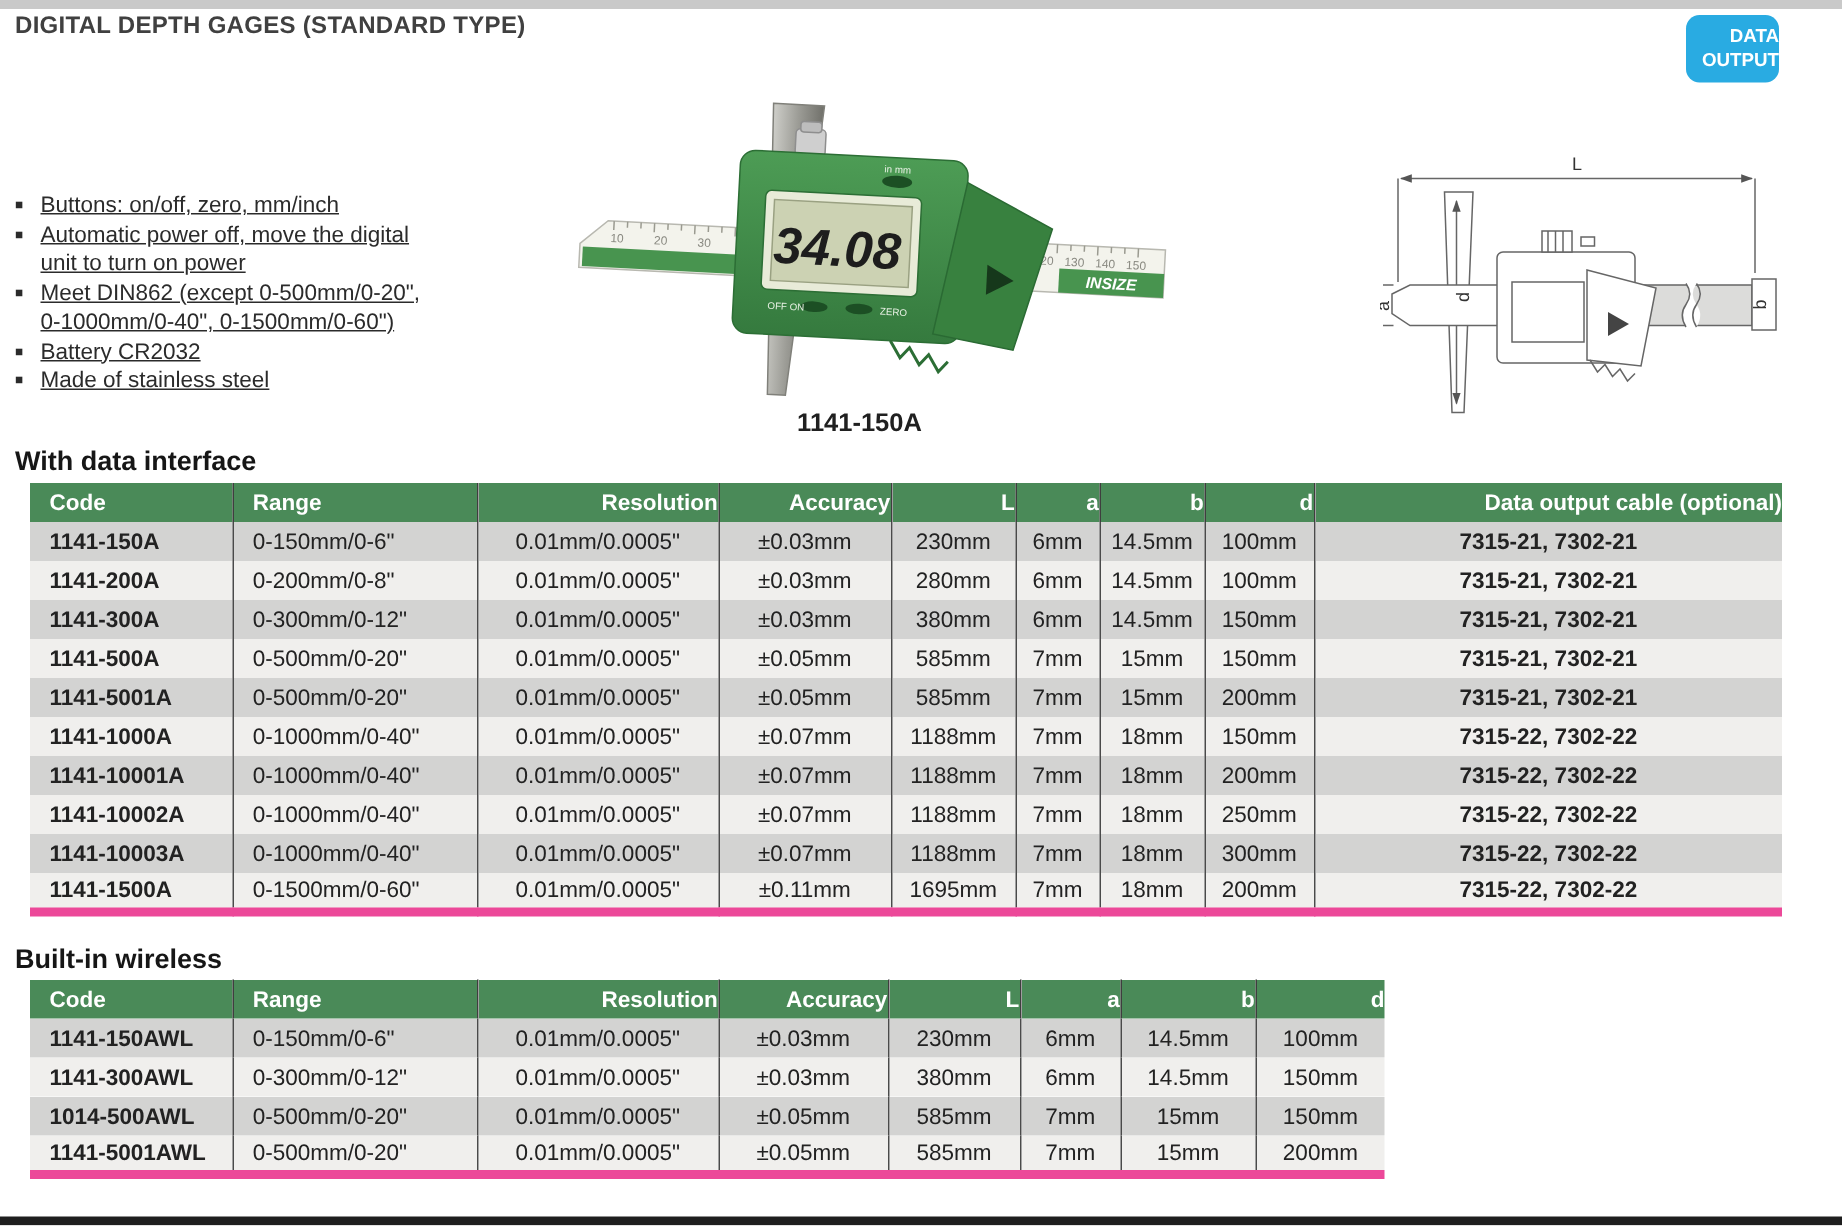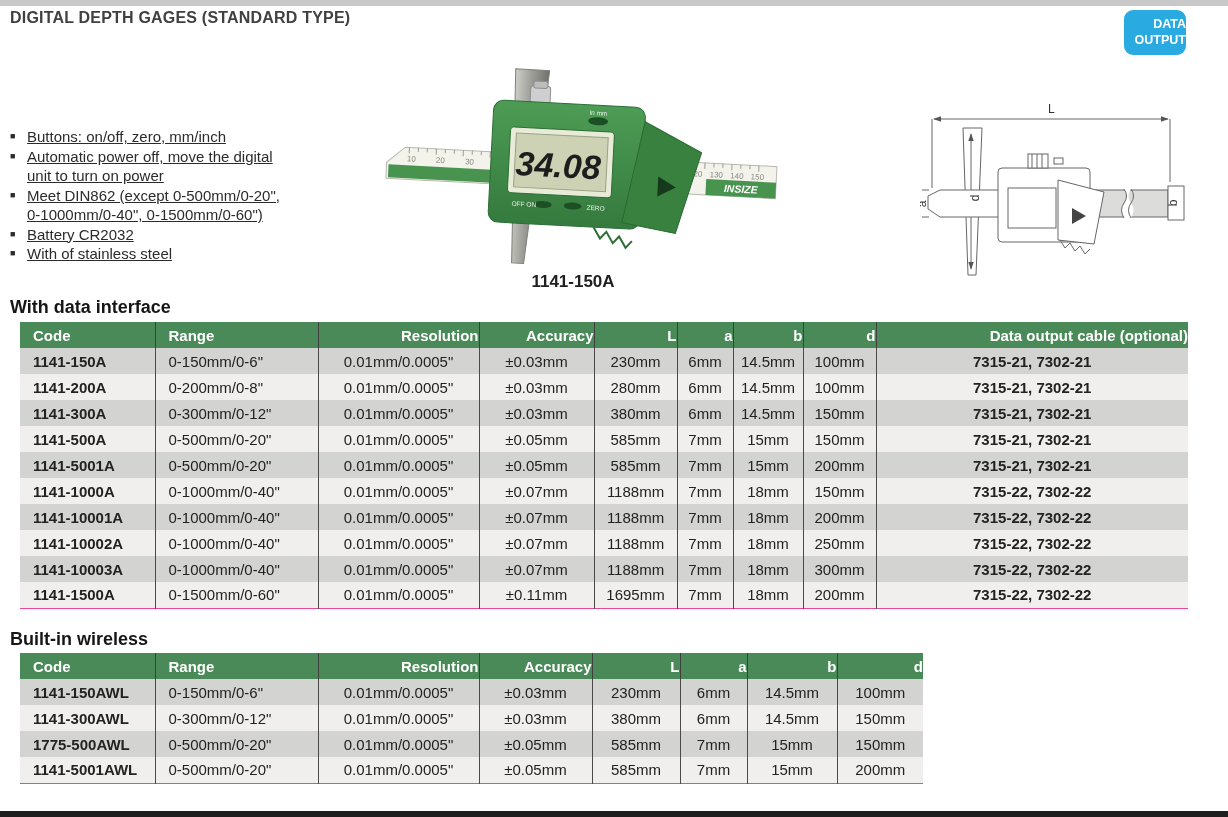--- a/index.html
+++ b/index.html
@@ -15,21 +15,21 @@
   .features { position:absolute; left:10px; top:127px; width:282px; font-size:15px; color:#2b2b2b; list-style:none;text-decoration:underline; }
   .features li { position:relative; padding-left:17px; line-height:19.5px; }
   .features li::before { content:"■"; position:absolute; left:0; top:0; font-size:9px; line-height:19.5px; color:#2b2b2b; }
   .photo { position:absolute; left:358px; top:60px; }
   .caption { position:absolute; left:358px; top:272px; width:430px; text-align:center; font-size:17px; font-weight:bold; color:#202020; }
   .drawing { position:absolute; left:920px; top:92px; }
   .seclabel { position:absolute; font-size:18px; font-weight:bold; color:#161616; }
   #sec1 { left:10px; top:297px; }
   #sec2 { left:10px; top:629px; }
   table { border-collapse:collapse; table-layout:fixed; font-size:15px; position:absolute; color:#222;
-          border-bottom:1px solid #ec4899; }
+          border-bottom:6px solid #ec4899; }
   #table1 { left:20px; top:322px; }
   #table2 { left:20px; top:653px; }
   th { background:#4a8a58; color:#fff; font-weight:bold; height:26px; text-align:right;
        border-left:1px solid #3e3e3e; overflow:hidden; white-space:nowrap; font-size:15px; }
   td { height:26px; text-align:center; border-left:1px solid #4a4a4a; overflow:hidden; white-space:nowrap; }
   th:first-child, td:first-child { border-left:none; }
   tbody tr:nth-child(odd)  { background:#d3d3d2; }
   tbody tr:nth-child(even) { background:#f0efed; }
   .al { text-align:left; padding-left:13px; }
   .b  { font-weight:bold; }
@@ -45,21 +45,21 @@
   <div class="badge">
     <span>DATA</span>
     <span>OUTPUT</span>
   </div>
 
   <ul class="features">
     <li>Buttons: on/off, zero, mm/inch</li>
     <li>Automatic power off, move the digital unit to turn on power</li>
     <li>Meet DIN862 (except 0-500mm/0-20", 0-1000mm/0-40", 0-1500mm/0-60")</li>
     <li>Battery CR2032</li>
-    <li>With of stainless steel</li>
+    <li>Made of stainless steel</li>
   </ul>
 
   <svg class="photo" width="430" height="212" viewBox="0 0 430 212">
     <defs>
       <linearGradient id="gbase" x1="0" y1="0" x2="1" y2="0">
         <stop offset="0" stop-color="#cfcfca"></stop>
           <stop offset="0.5" stop-color="#9c9c96"></stop>
           <stop offset="1" stop-color="#70706a"></stop>
       </linearGradient>
       <linearGradient id="gunit" x1="0" y1="0" x2="0" y2="1">
@@ -312,21 +312,21 @@
           <td class="al b">1141-300AWL</td>
           <td class="al">0-300mm/0-12"</td>
           <td>0.01mm/0.0005"</td>
           <td>±0.03mm</td>
           <td>380mm</td>
           <td>6mm</td>
           <td>14.5mm</td>
           <td>150mm</td>
         </tr>
         <tr>
-          <td class="al b">1775-500AWL</td>
+          <td class="al b">1014-500AWL</td>
           <td class="al">0-500mm/0-20"</td>
           <td>0.01mm/0.0005"</td>
           <td>±0.05mm</td>
           <td>585mm</td>
           <td>7mm</td>
           <td>15mm</td>
           <td>150mm</td>
         </tr>
         <tr>
           <td class="al b">1141-5001AWL</td>

